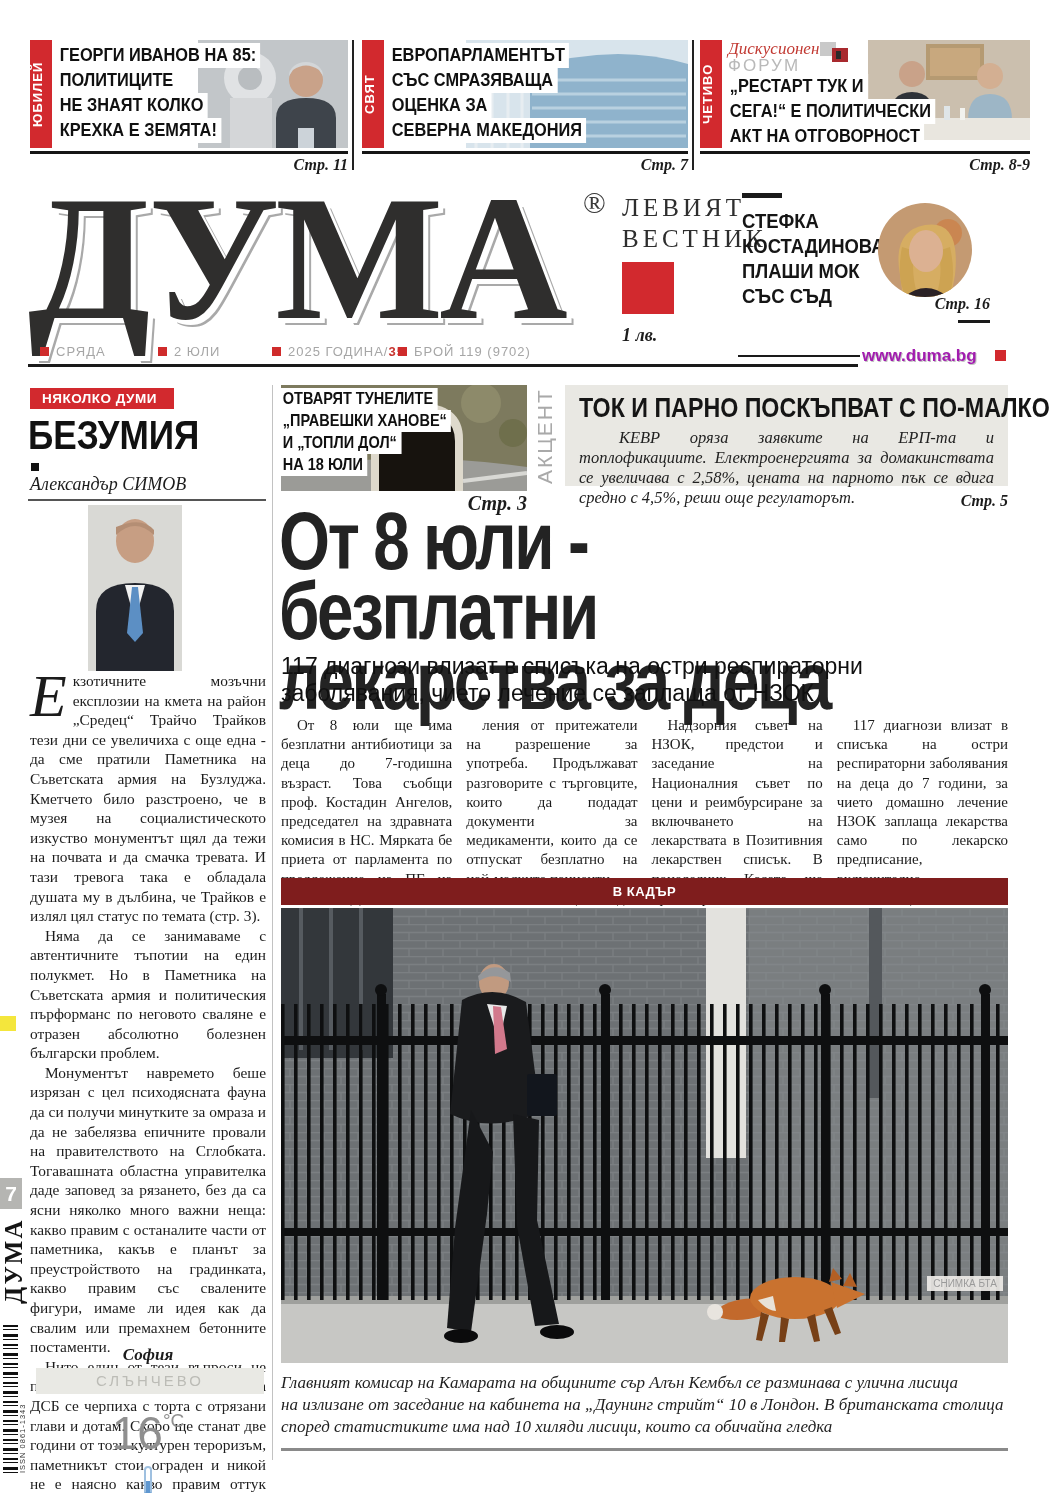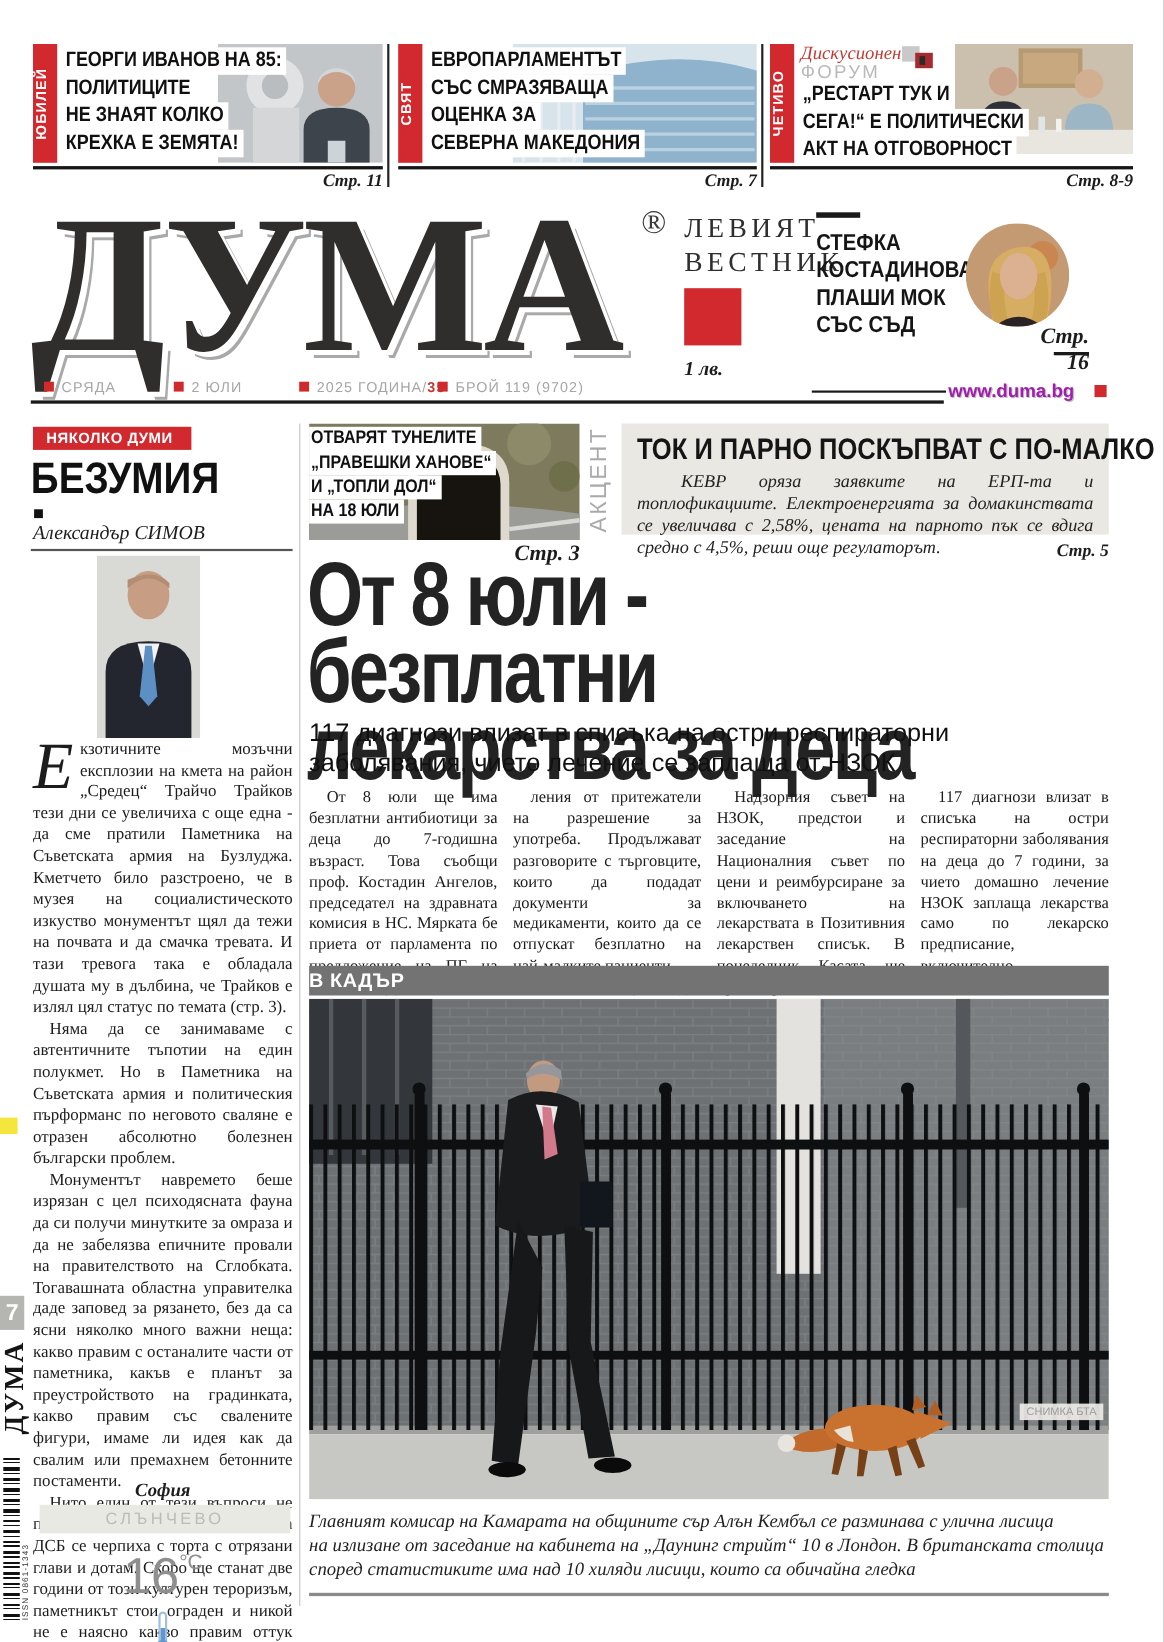--- a/index.html
+++ b/index.html
@@ -28,21 +28,21 @@
         font-size:178px;line-height:160px;letter-spacing:-4px;color:#2f2e2d;
         text-shadow:5px 5px 0 #fff,7px 7px 0 #a9a9a9;}
   .logo-r{position:absolute;left:583px;top:186px;font-size:30px;color:#3a3a3a;}
   .tagline{position:absolute;left:622px;top:192px;font-size:25px;line-height:31px;letter-spacing:4px;color:#2e2e2e;white-space:pre-line;}
   .red-sq-big{position:absolute;left:622px;top:262px;width:52px;height:52px;background:#d2292e;}
   .promo-dash{position:absolute;left:742px;top:193px;width:40px;height:5px;background:#1a1a1a;}
   .promo-title{position:absolute;left:742px;top:208px;font-family:"Liberation Sans",sans-serif;
         font-weight:bold;font-size:21px;line-height:25px;color:#151515;white-space:pre-line;
         transform:scaleX(.88);transform-origin:0 0;}
   .promo-photo{position:absolute;left:878px;top:203px;width:94px;height:94px;border-radius:50%;overflow:hidden;}
-  .promo-page{position:absolute;left:930px;top:295px;width:60px;text-align:right;font-style:italic;font-weight:bold;font-size:20px;}
+  .promo-page{position:absolute;left:930px;top:295px;width:60px;text-align:right;font-style:italic;font-weight:bold;font-size:16px;}
   .promo-underline{position:absolute;left:958px;top:320px;width:32px;height:3px;background:#1a1a1a;}
   .price{position:absolute;left:622px;top:325px;font-style:italic;font-weight:bold;font-size:18px;}
   .site-rule{position:absolute;left:738px;top:355px;width:122px;height:2px;background:#1a1a1a;}
   .site{position:absolute;left:862px;top:346px;font-family:"Liberation Sans",sans-serif;font-weight:bold;
         font-size:17px;color:#a21caf;text-shadow:1px 1px 0 #c2c2c2;}
   .site-sq{position:absolute;left:995px;top:350px;width:11px;height:11px;background:#d2292e;}
   
   .dl-item{position:absolute;top:344px;font-family:"Liberation Sans",sans-serif;font-size:13px;
         letter-spacing:1px;color:#a6a6a6;}
   .dl-item i{display:inline-block;width:9px;height:9px;background:#cf2b2b;margin-right:7px;}
@@ -90,23 +90,23 @@
   .headline{position:absolute;left:279px;top:506px;font-family:"Liberation Sans",sans-serif;font-weight:bold;
         font-size:82px;line-height:70px;letter-spacing:-3px;color:#232323;
         transform:scaleX(.8);transform-origin:0 0;white-space:pre-line;}
   .subhead{position:absolute;left:281px;top:653px;font-family:"Liberation Sans",sans-serif;
         font-size:23px;line-height:27px;color:#101010;white-space:pre-line;}
   .cols{position:absolute;left:281px;top:716px;width:727px;display:flex;gap:14px;}
   .cols .col{flex:1;}
   .cols p{margin:0;font-size:15px;line-height:19.2px;text-align:justify;text-indent:16px;}
   .art-page{text-align:right;font-style:italic;font-weight:bold;font-size:16px;margin-top:14px;}
   
-  .vk-bar{position:absolute;left:281px;top:878px;width:727px;height:27px;background:#737373;color:#fff;
-        font-family:"Liberation Sans",sans-serif;font-weight:bold;font-size:18px;letter-spacing:.5px;
-        line-height:27px;}
+  .vk-bar{position:absolute;left:281px;top:878px;width:727px;height:27px;background:#7f1d1d;color:#fff;
+        font-family:"Liberation Sans",sans-serif;font-weight:bold;font-size:13px;letter-spacing:.5px;
+        text-align:center;line-height:27px;}
   .vk-photo{position:absolute;left:281px;top:908px;width:727px;height:388px;}
   .vk-credit{position:absolute;right:5px;bottom:5px;background:rgba(238,236,232,.92);color:#9a9a9a;
         font-family:"Liberation Sans",sans-serif;font-size:10px;padding:2px 6px;}
   .vk-caption{position:absolute;left:281px;top:1372px;width:727px;font-style:italic;font-size:17px;
         line-height:22px;color:#1f1f1f;white-space:pre-line;}
   .bottom-rule{position:absolute;left:281px;top:1448px;width:727px;height:3px;background:#8a8a8a;}
   
   .edge-yellow{position:absolute;left:0;top:1016px;width:16px;height:15px;background:#f4e63c;}
   .edge-pagebox{position:absolute;left:0;top:1178px;width:22px;height:31px;background:#b5b5b2;color:#fff;
         font-family:"Liberation Sans",sans-serif;font-weight:bold;font-size:21px;text-align:center;line-height:31px;}

